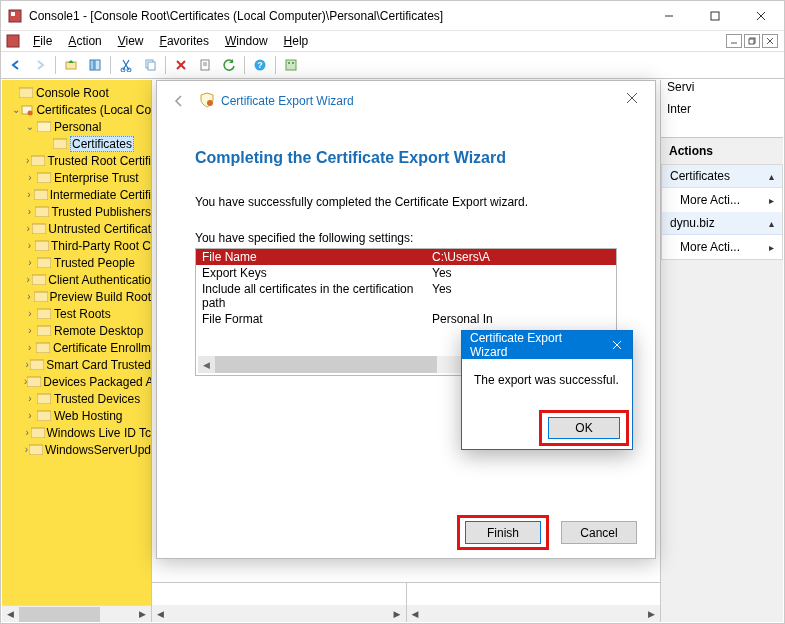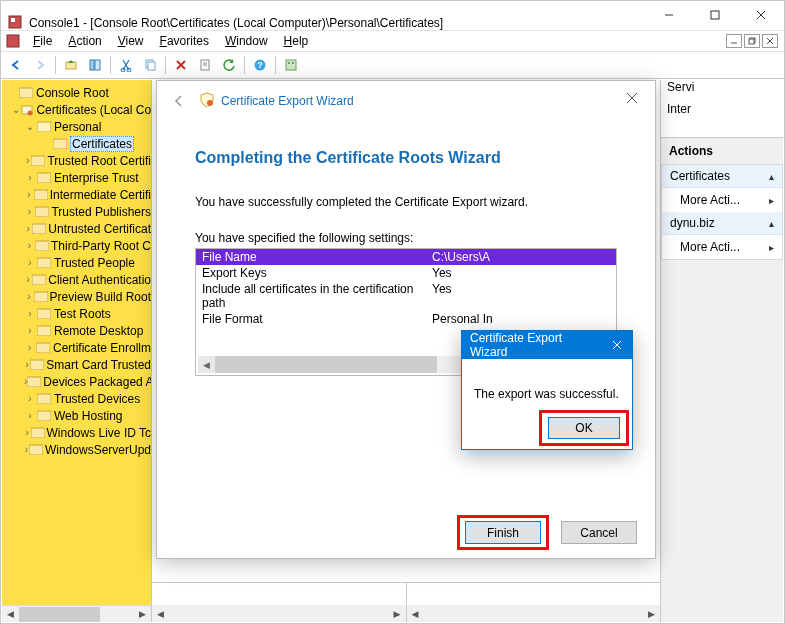--- a/index.html
+++ b/index.html
@@ -1,20 +1,20 @@
 <!DOCTYPE html>
 <html><head>
 <meta charset="utf-8">
 <style>
   * { box-sizing: border-box; }
   html, body { margin:0; padding:0; font-family: "Segoe UI", Tahoma, sans-serif; font-size:12px; color:#000; }
   body { width:785px; height:624px; background:#fff; position:relative; overflow:hidden; border:1px solid #c8c8c8;}
   
   
-  .titlebar { height:30px; background:#fff; display:flex; align-items:flex-end; padding:0 0 0 6px; border-bottom:1px solid #e5e5e5;}
+  .titlebar { height:30px; background:#fff; display:flex; align-items:center; padding:0 0 0 6px; border-bottom:1px solid #e5e5e5;}
   .titlebar .app-icon{width:16px;height:16px;margin-right:6px;}
   .titlebar .title-text{flex:1; font-size:12px; color:#000;}
   .win-controls{display:flex;}
   .win-btn{width:46px;height:30px;display:flex;align-items:center;justify-content:center;}
   .win-btn svg{stroke:#555;}
   
   
   .menubar{height:20px;display:flex;align-items:center;padding:0 2px;gap:0;}
   .menubar .sys-icon{width:16px;height:16px;margin:0 4px 0 2px;}
   .menubar .menu-item{padding:2px 8px;font-size:12px;}
@@ -83,21 +83,21 @@
   
   .wizard-footer{position:absolute;bottom:14px;right:18px;display:flex;gap:20px;}
   .btn{width:76px;height:23px;border:1px solid #adadad;background:#e1e1e1;font-size:12px;display:flex;align-items:center;justify-content:center;}
   .btn.default{border:1px solid #0078d7;}
   .highlight-red{position:absolute;border:3px solid #e11313;}
   
   
   .popup{position:absolute;left:460px;top:329px;width:172px;height:120px;background:#fff;border:1px solid #0a70c5;box-shadow:0 6px 20px rgba(0,0,0,.3);}
   .popup-title{height:28px;background:#0078d7;color:#fff;display:flex;align-items:center;padding:0 8px;font-size:12px;justify-content:space-between;}
   .popup-title .pclose{width:30px;height:28px;display:flex;align-items:center;justify-content:center;margin-right:-8px;}
-  .popup-body{padding:28px 12px;font-size:12px;}
+  .popup-body{padding:14px 12px;font-size:12px;}
   .popup-footer{position:absolute;bottom:10px;right:12px;}
   .popup .btn{width:72px;height:22px;}
   
   .arrow{font-size:9px;}
   .chev{font-size:10px;color:#333;}
 </style>
 </head>
 <body>
 
 <div class="titlebar">
@@ -526,26 +526,26 @@
       </div>
     <div class="wizard-title">
       <span><svg width="16" height="16">
             <path d="M8 1 L14 3 V8 C14 12 8 15 8 15 C8 15 2 12 2 8 V3 Z" fill="#fef7d8" stroke="#caa43b"></path>
             <circle cx="11" cy="11" r="3" fill="#d66b2b"></circle>
           </svg></span>
       <span>Certificate Export Wizard</span>
     </div>
   </div>
   <div class="wizard-body">
-    <div class="wizard-h1">Completing the Certificate Roots Wizard</div>
+    <div class="wizard-h1">Completing the Certificate Export Wizard</div>
     <p class="wizard-p">You have successfully completed the Certificate Export wizard.</p>
     <div style="font-size:12px;margin-bottom:3px">You have specified the following settings:</div>
     <div class="settings-box">
       <div id="settings-rows">
-          <div class="settings-row" style="background: #6d28d9; color: rgb(255, 255, 255);">
+          <div class="settings-row" style="background: #b91c1c; color: rgb(255, 255, 255);">
             <span class="k">File Name</span>
             <span>C:\Users\A</span>
           </div>
           <div class="settings-row">
             <span class="k">Export Keys</span>
             <span>Yes</span>
           </div>
           <div class="settings-row">
             <span class="k">Include all certificates in the certification path</span>
             <span>Yes</span>

